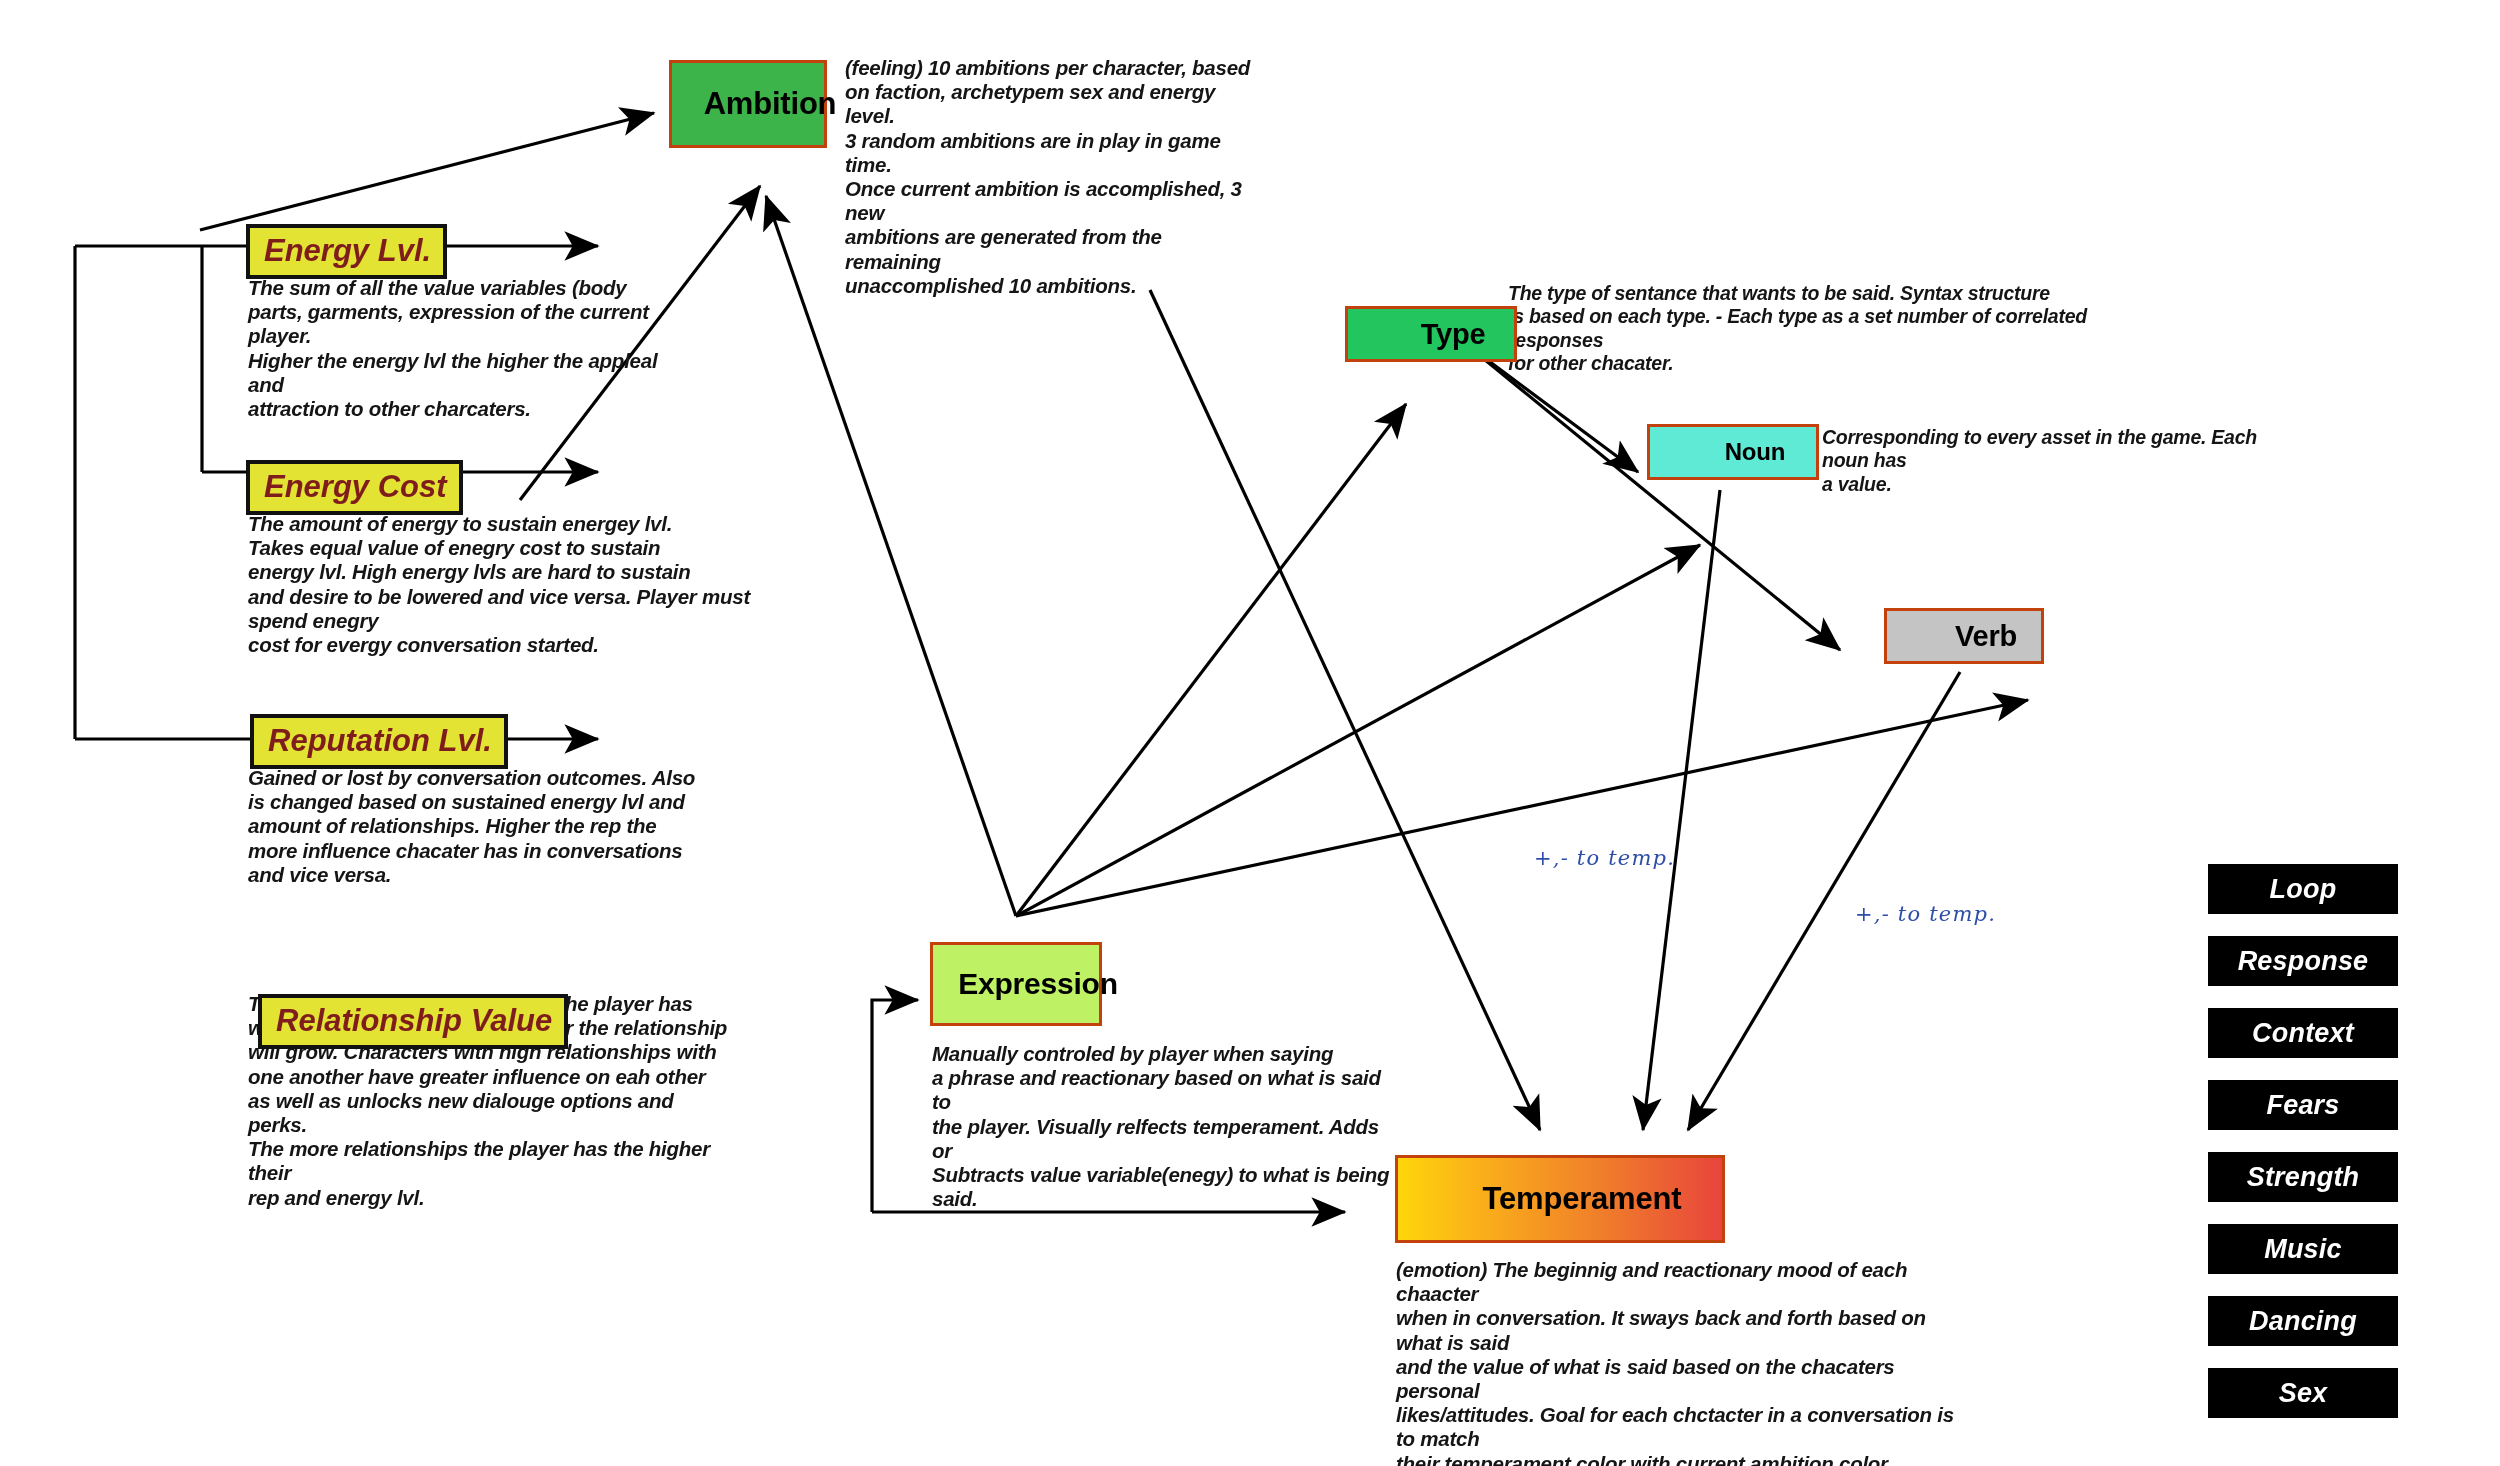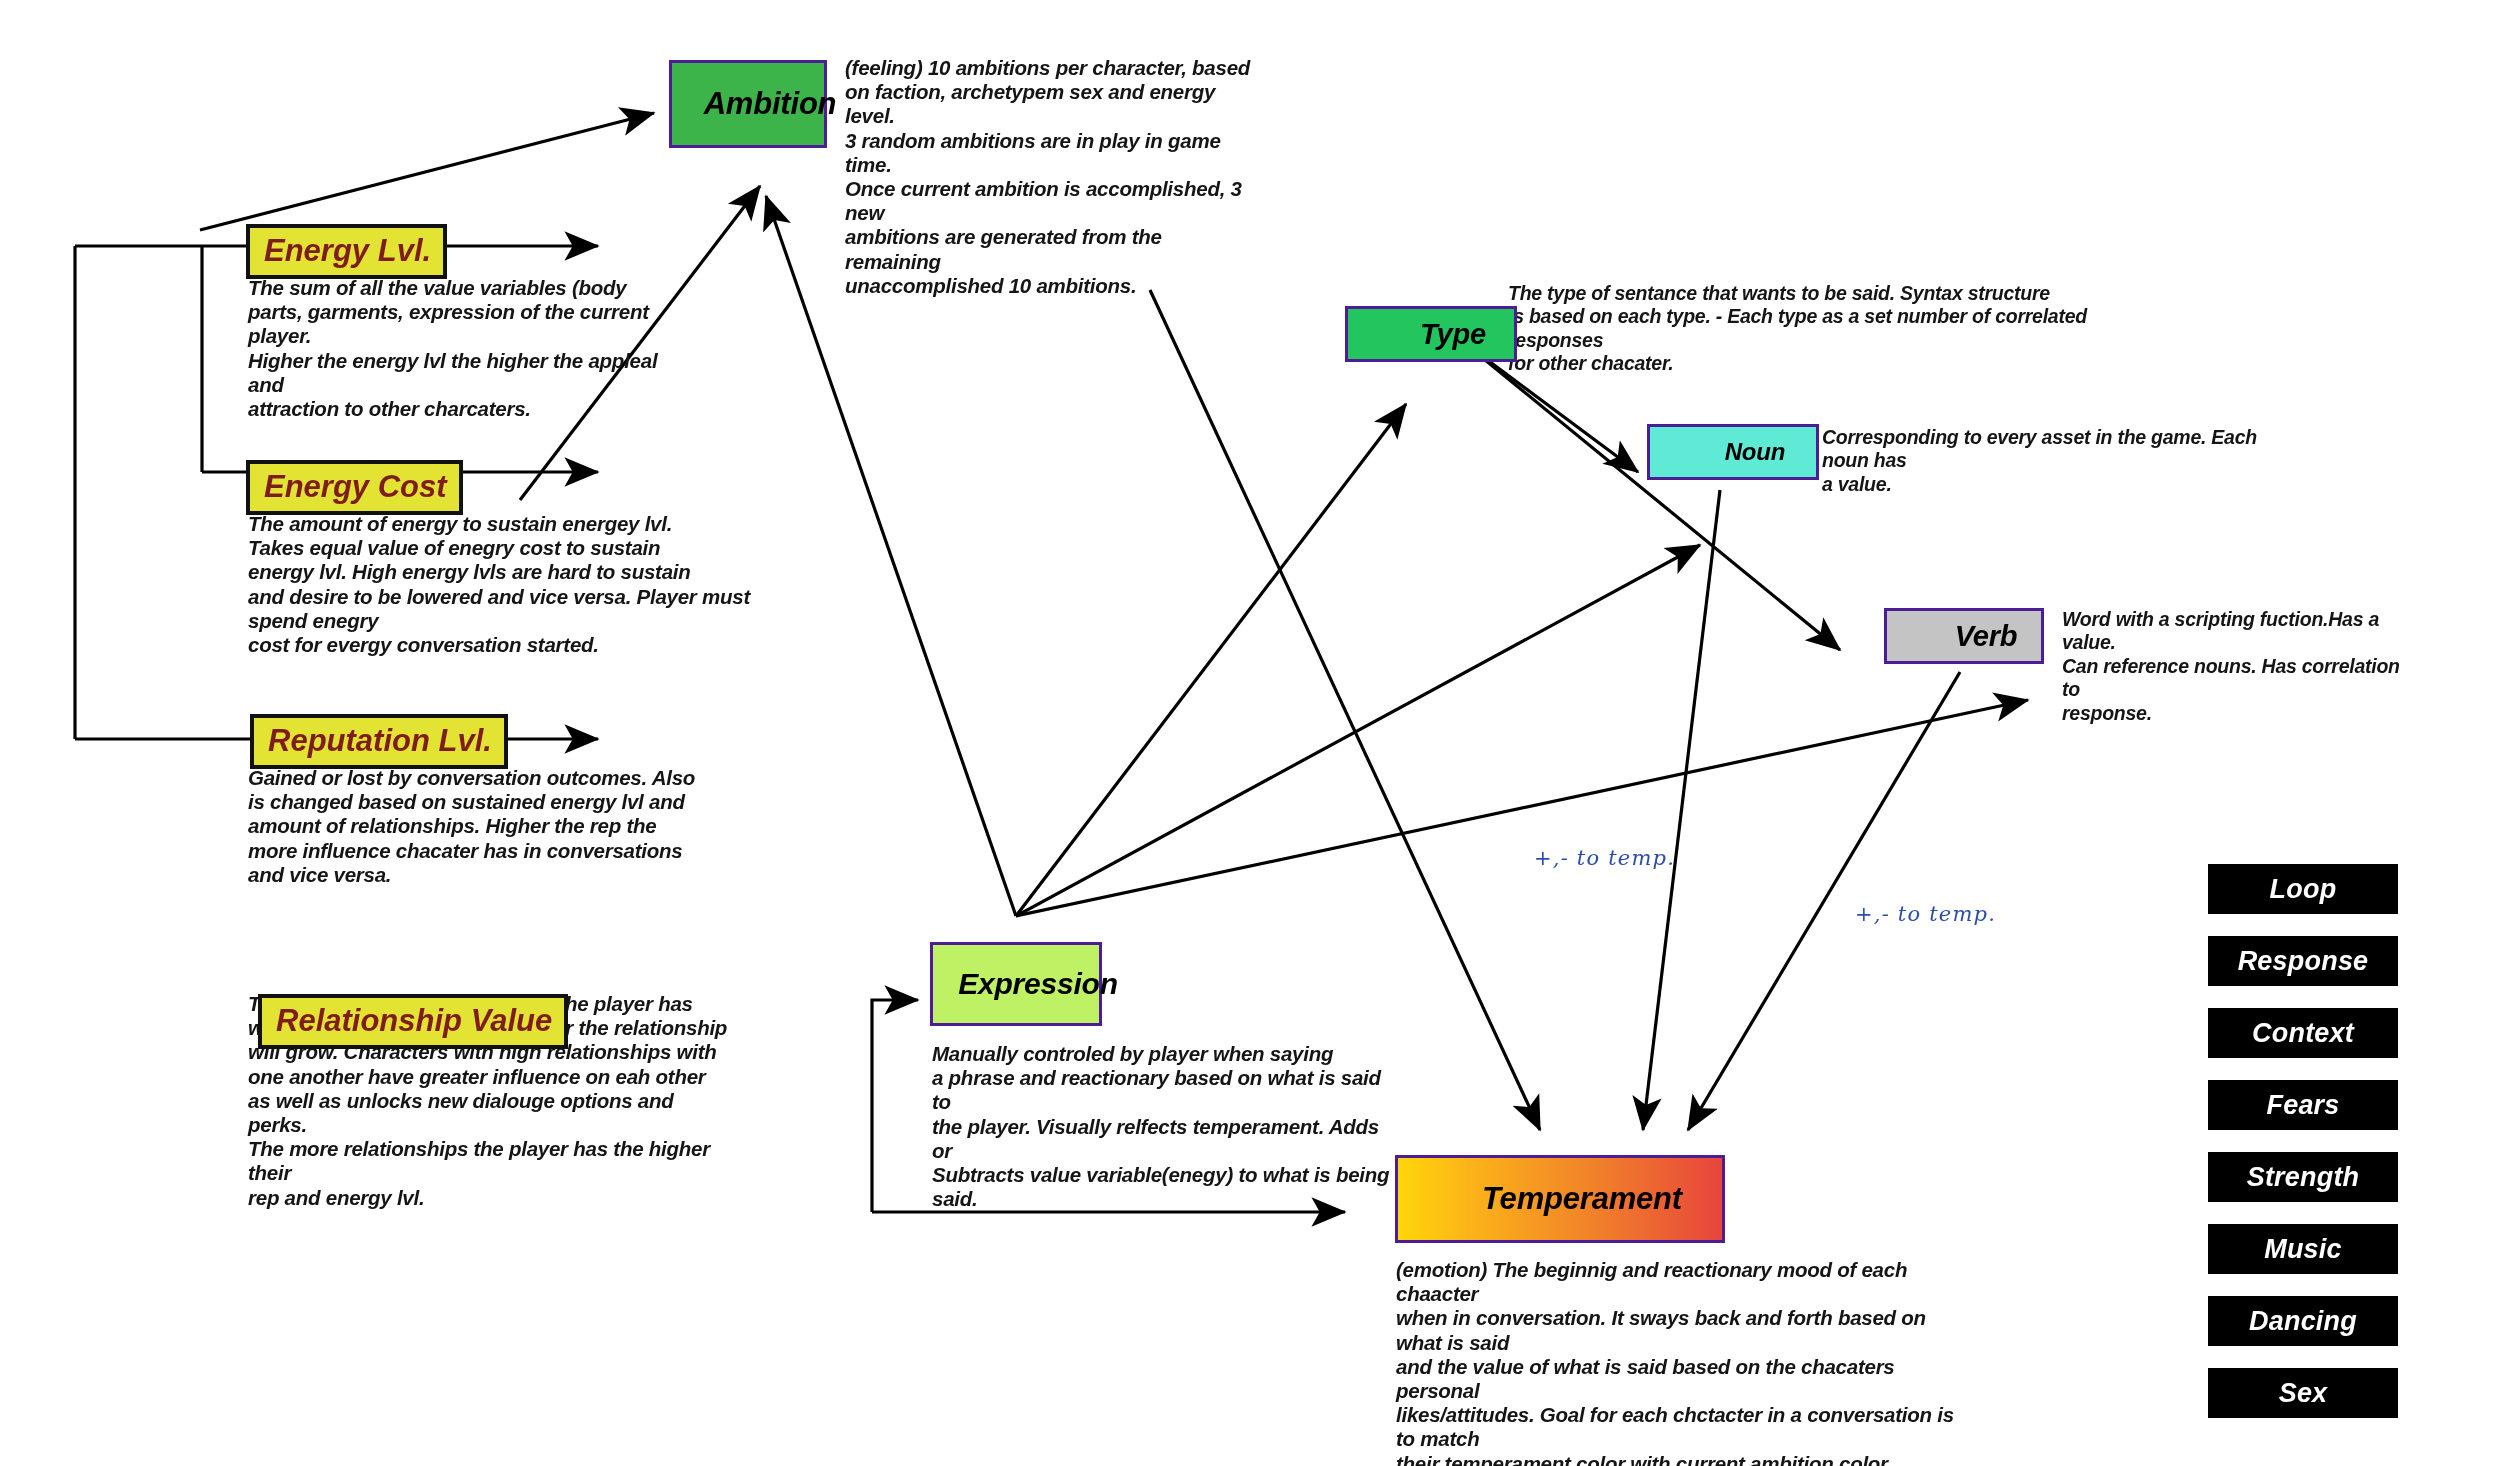--- a/index.html
+++ b/index.html
@@ -21,25 +21,24 @@
     top: 0;
     width: 2500px;
     height: 1466px;
     pointer-events: none;
   }
 
   
   .node {
     position: absolute;
     box-sizing: border-box;
-    border: 3px solid #4c1d95;
+    border: 3px solid #c2410c;
     display: flex;
     align-items: center;
     justify-content: center;
-    font-style: italic;
     font-weight: bold;
     color: #000000;
     letter-spacing: -0.2px;
     z-index: 3;
     padding-left: 44px;
   }
 
   
   .pill {
     position: absolute;
@@ -230,23 +229,20 @@
   <div class="node" id="node-type">Type</div>
   <div class="desc small" style="left:1508px; top:282px; width:600px;">The type of sentance that wants to be said. Syntax structure
 is based on each type. - Each type as a set number of correlated responses
 for other chacater.</div>
 
   <div class="node" id="node-noun">Noun</div>
   <div class="desc small" style="left:1822px; top:426px; width:480px;">Corresponding to every asset in the game. Each noun has
 a value.</div>
 
   <div class="node" id="node-verb">Verb</div>
-  <div class="desc small" style="left:2062px; top:608px; width:340px;">Word with a scripting fuction.Has a value.
-Can reference nouns. Has correlation to
-response.</div>
 
   <div class="node" id="node-expression">Expression</div>
   <div class="desc" style="left:932px; top:1042px; width:460px;">Manually controled by player when saying
 a phrase and reactionary based on what is said to
 the player. Visually relfects temperament. Adds or
 Subtracts value variable(enegy) to what is being said.</div>
 
   <div class="node" id="node-temperament">Temperament</div>
   <div class="desc" style="left:1396px; top:1258px; width:580px;">(emotion) The beginnig and reactionary mood of each chaacter
 when in conversation. It sways back and forth based on what is said

